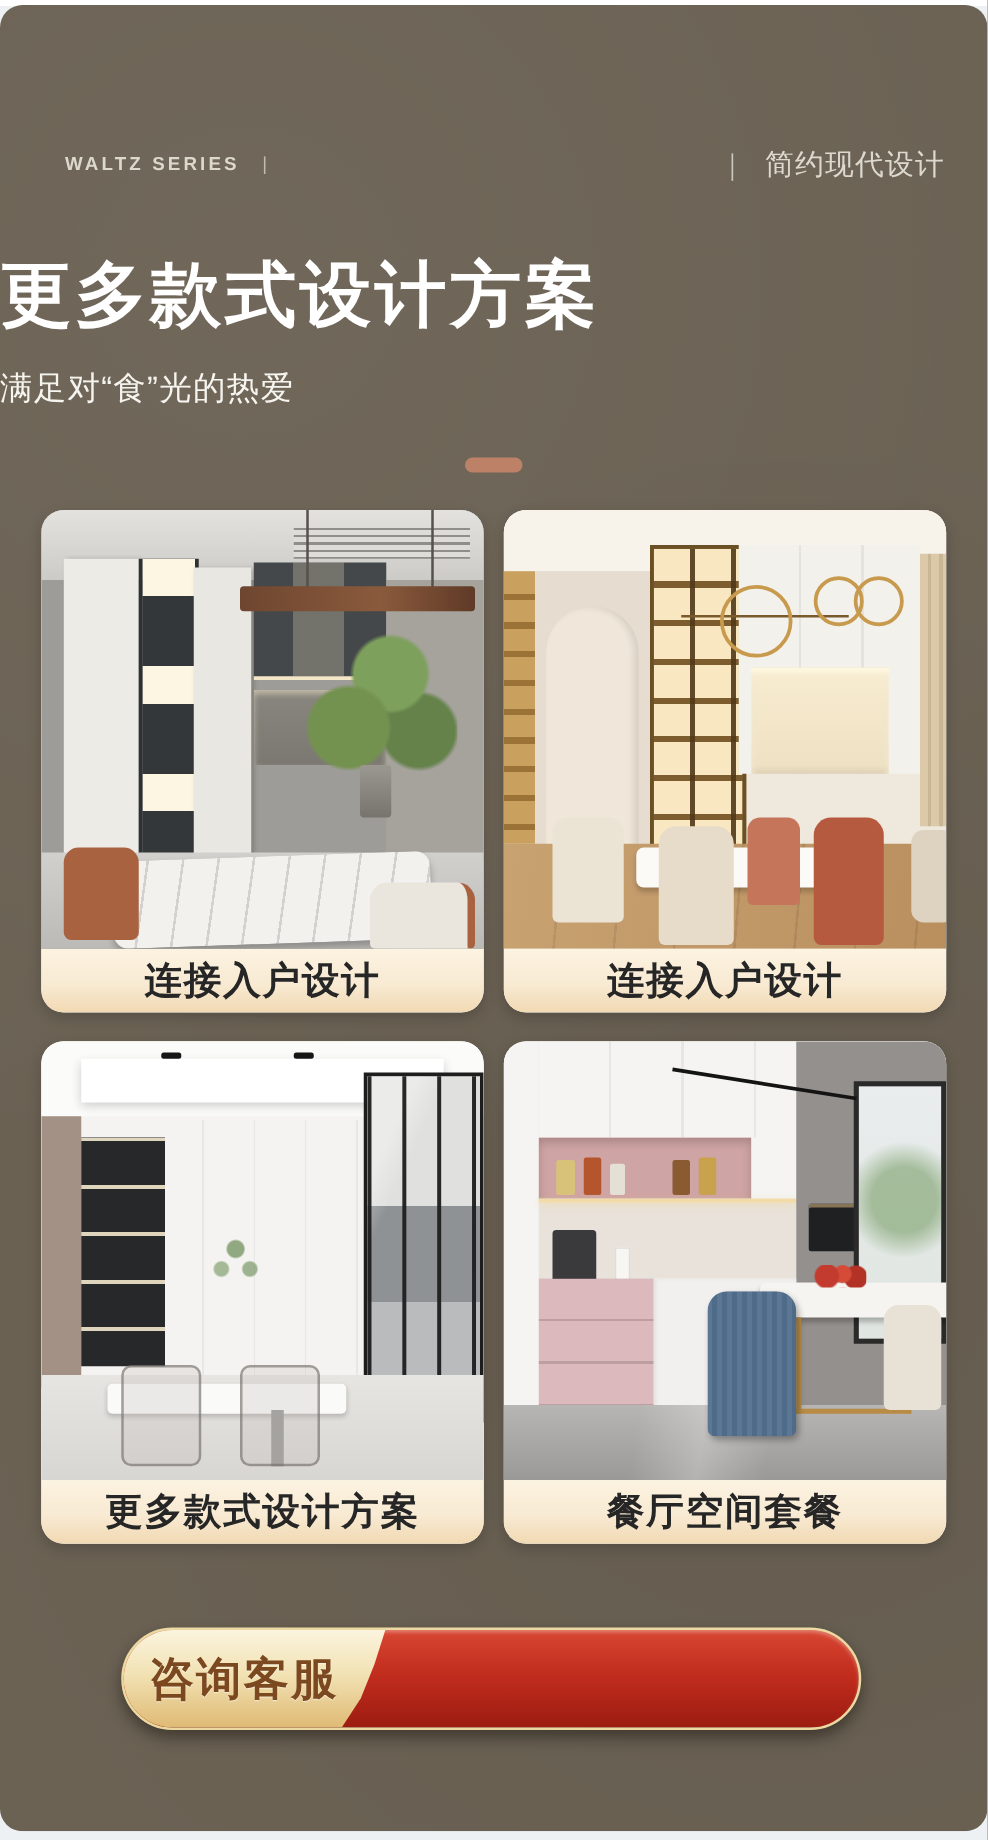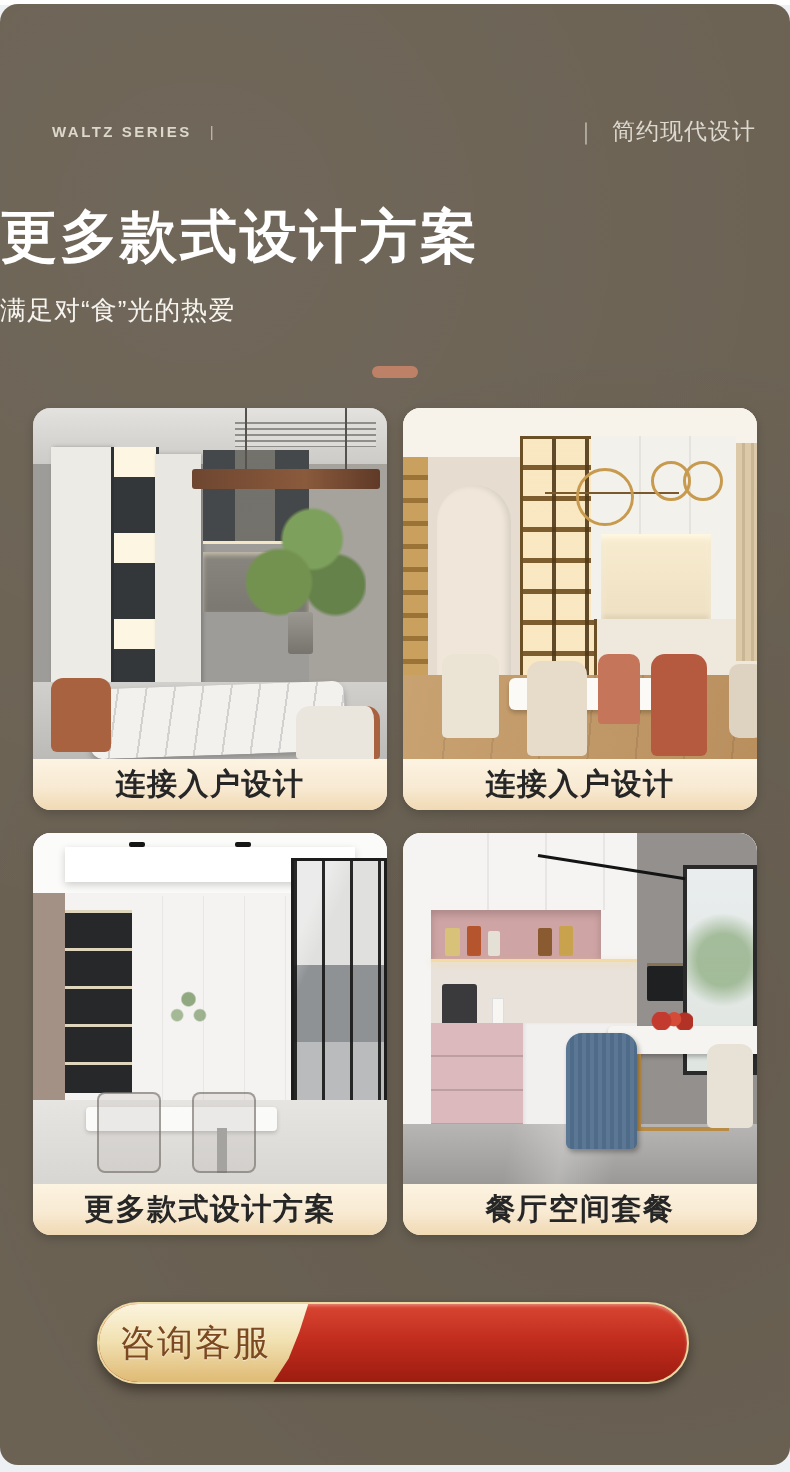--- a/index.html
+++ b/index.html
@@ -160,21 +160,21 @@
     box-shadow:0 6px 12px rgba(15,8,4,.45), inset 0 2px 3px rgba(255,255,255,.3);
     cursor:pointer;
   }
   .cta-gold{
     position:absolute;left:0;top:0;bottom:0;width:218px;
     background:linear-gradient(180deg,#fbf4de 0%,#f2e2b4 45%,#dfba74 100%);
     clip-path:polygon(0 0,96% 0,92% 35%,87% 70%,80% 100%,0 100%);
     border-radius:39px 0 0 39px;
     display:flex;align-items:center;justify-content:center;
     padding-right:26px;box-sizing:border-box;
-    font-size:36px;font-weight:400;color:#7b4820;letter-spacing:2px;
+    font-size:36px;font-weight:700;color:#7b4820;letter-spacing:2px;
     text-shadow:0 1px 1px rgba(255,255,255,.6);
   }
   .cta-red{
     position:absolute;left:226px;right:14px;top:0;bottom:0;
     display:flex;align-items:center;justify-content:center;
     font-size:36px;font-weight:800;color:#ffffff;letter-spacing:2px;
     text-shadow:0 2px 3px rgba(80,10,5,.5);
   }
 </style>
 </head>

